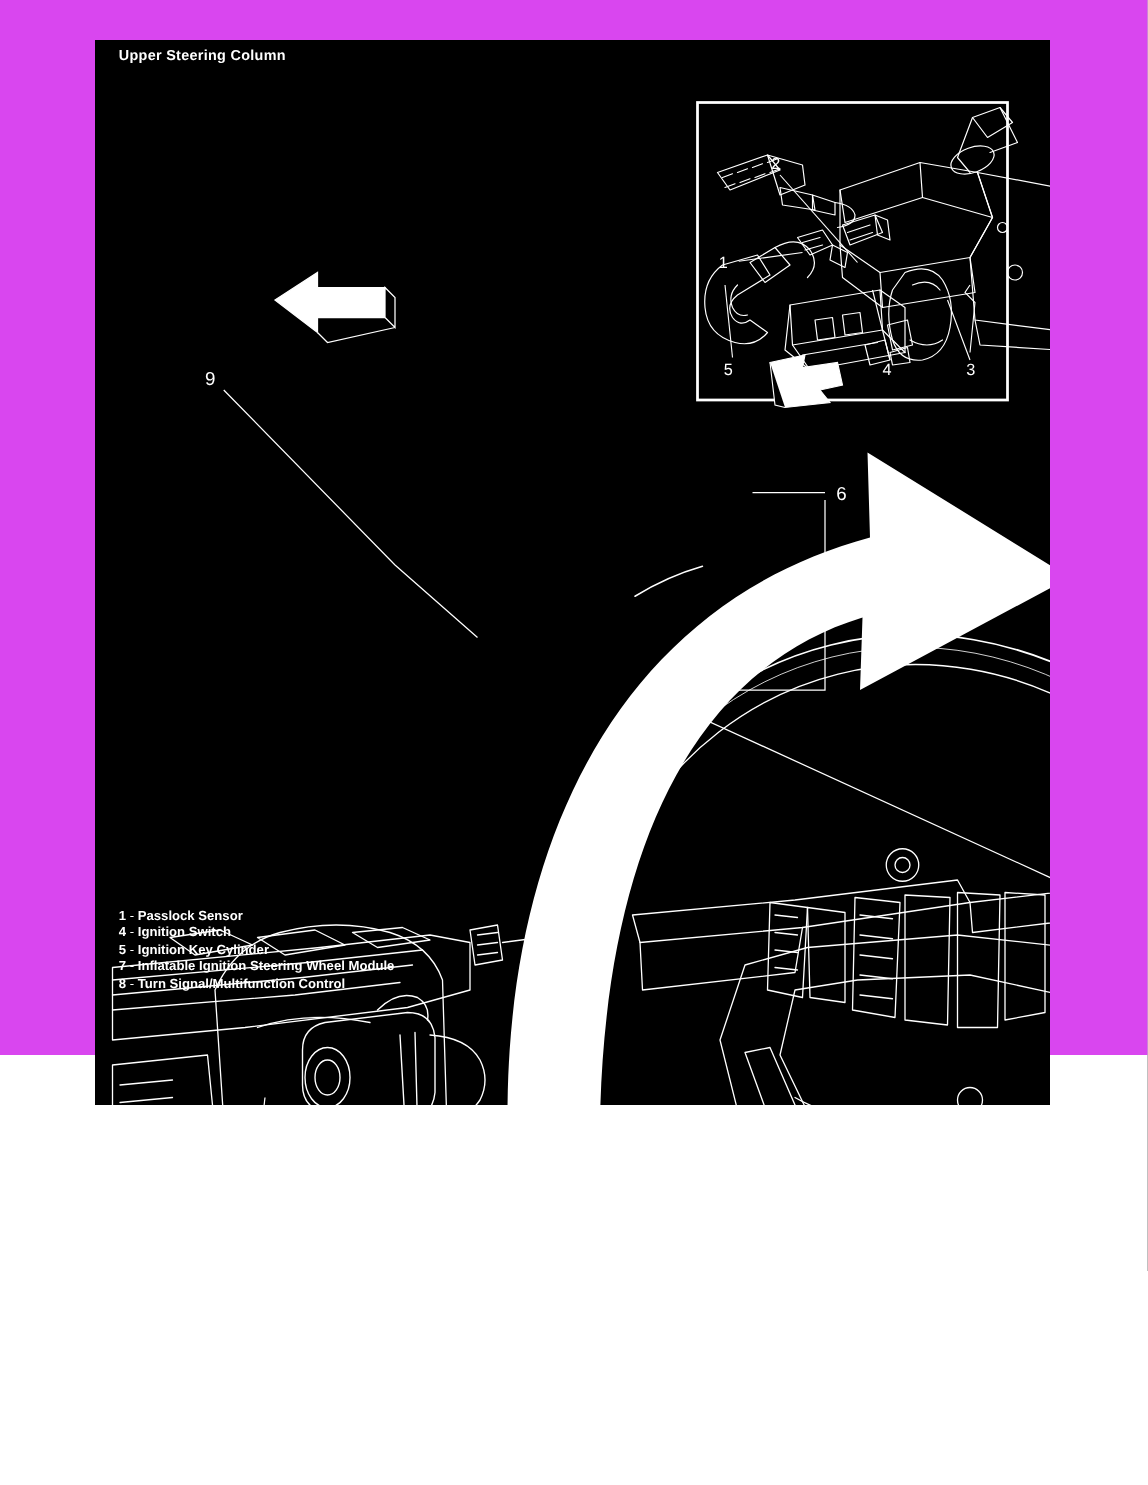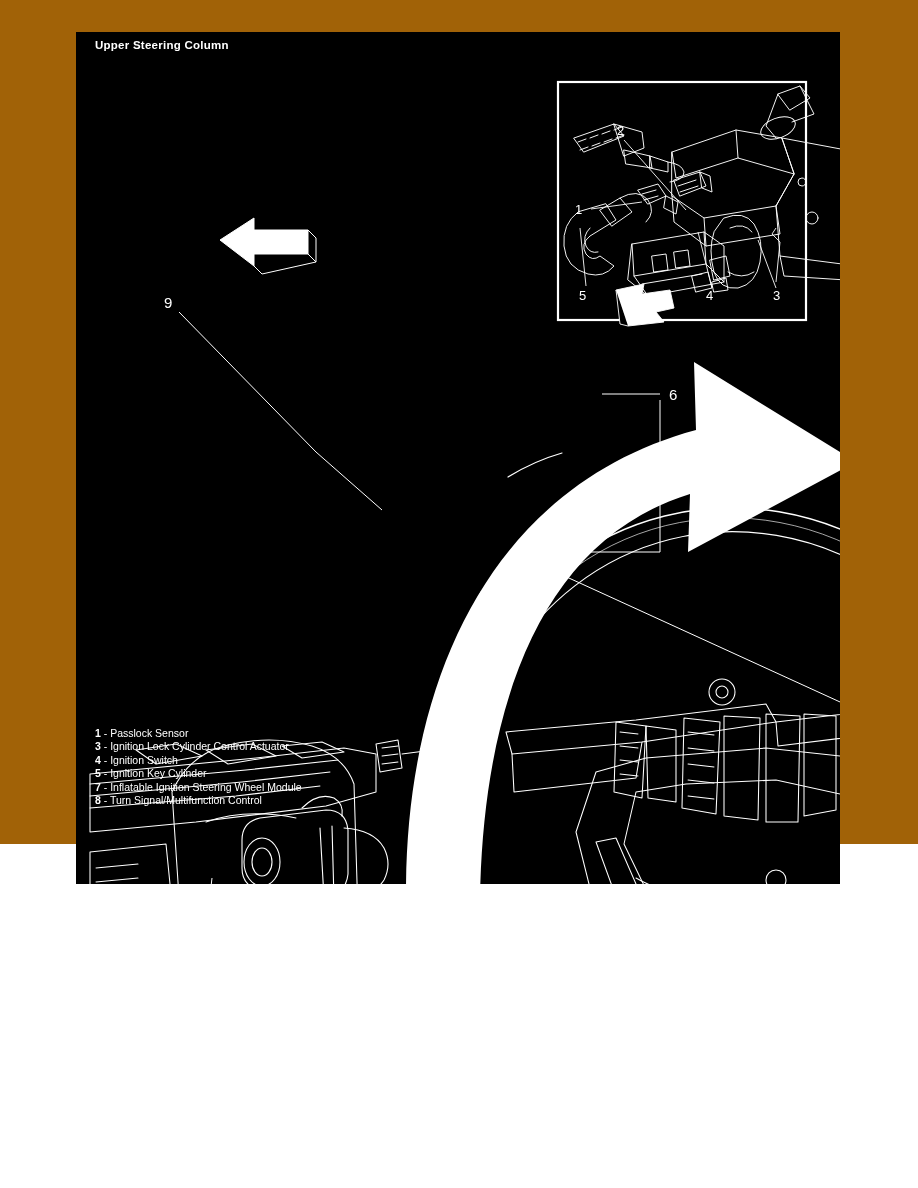--- a/index.html
+++ b/index.html
@@ -11,21 +11,21 @@
   body {
     width: 918px;
     height: 1188px;
     font-family: "Liberation Sans", sans-serif;
     overflow: hidden;
   }
   #page {
     position: relative;
     width: 918px;
     height: 844px;
-    background: #a16207;
+    background: #d946ef;
   }
   
   #figure-panel {
     position: absolute;
     left: 76px;
     top: 32px;
     width: 764px;
     height: 852px;
     background: #000000;
     overflow: hidden;
@@ -62,21 +62,21 @@
     line-height: 13.4px;
     white-space: nowrap;
   }
   .legend-num {
     font-weight: bold;
   }
   .legend-dash {
     font-weight: normal;
   }
   .legend-label {
-    font-weight: normal;
+    font-weight: bold;
     text-align: right;
   }
 </style>
 </head>
 <body>
 
 <div id="page">
 
   <div id="figure-panel">
 
@@ -359,23 +359,20 @@
         </g>
       </g>
 
     </svg>
 
     <div id="legend">
       <div class="legend-row">
         <span class="legend-num">1</span><span class="legend-dash"> - </span><span class="legend-label">Passlock Sensor</span>
       </div>
       <div class="legend-row">
-        <span class="legend-num">3</span><span class="legend-dash"> - </span><span class="legend-label">Ignition Lock Cylinder Control Actuator</span>
-      </div>
-      <div class="legend-row">
         <span class="legend-num">4</span><span class="legend-dash"> - </span><span class="legend-label">Ignition Switch</span>
       </div>
       <div class="legend-row">
         <span class="legend-num">5</span><span class="legend-dash"> - </span><span class="legend-label">Ignition Key Cylinder</span>
       </div>
       <div class="legend-row">
         <span class="legend-num">7</span><span class="legend-dash"> - </span><span class="legend-label">Inflatable Ignition Steering Wheel Module</span>
       </div>
       <div class="legend-row">
         <span class="legend-num">8</span><span class="legend-dash"> - </span><span class="legend-label">Turn Signal/Multifunction Control</span>

